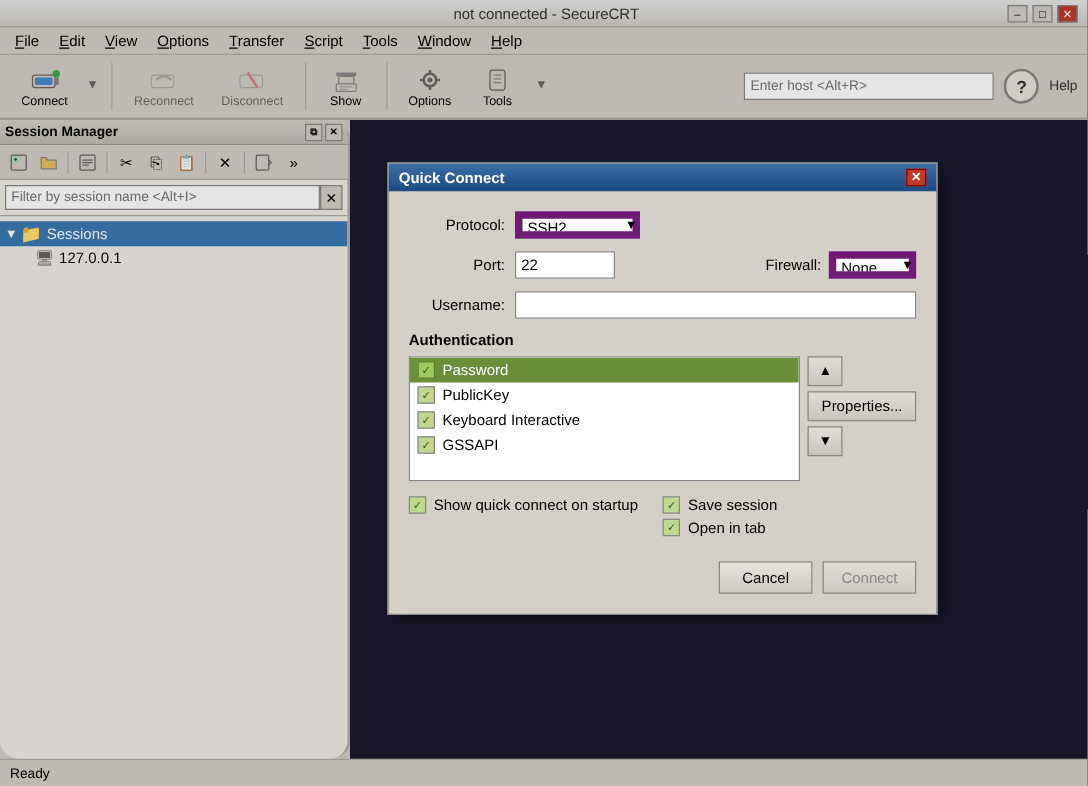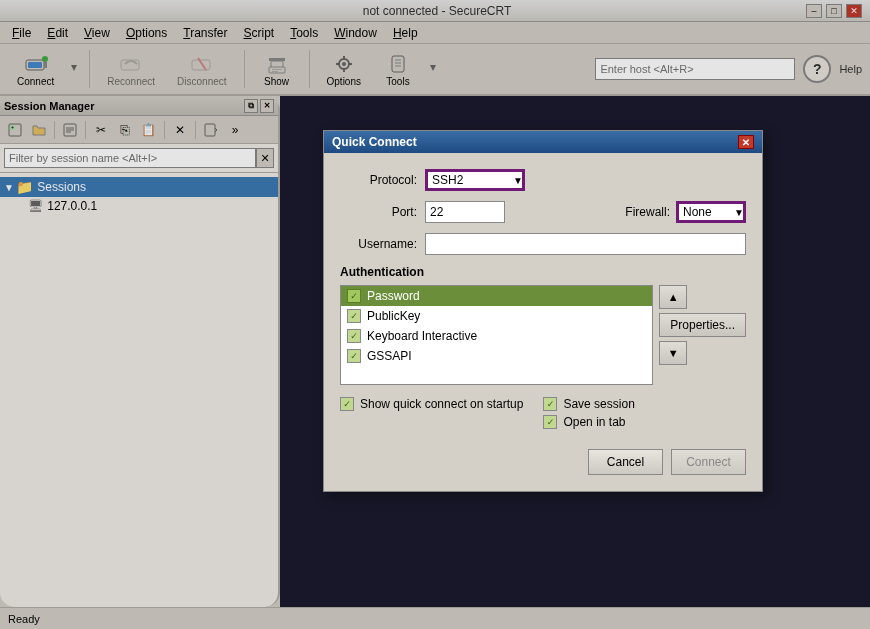--- a/index.html
+++ b/index.html
@@ -274,21 +274,21 @@
       width: 870px;
       height: 629px;
       background: rgba(0,0,0,0.1);
       z-index: 10;
     }
 
     
     .dialog {
       position: absolute;
       top: 130px;
-      left: 323px;
+      left: 310px;
       width: 440px;
       background: #d4d0c8;
       border: 1px solid #888;
       box-shadow: 4px 4px 12px rgba(0,0,0,0.4);
       z-index: 20;
     }
     .dialog-title {
       background: linear-gradient(to bottom, #3a6ea5, #1e4a82);
       color: white;
       height: 22px;
@@ -473,21 +473,21 @@
     
     .select-wrapper {
       position: relative;
       display: inline-flex;
       align-items: center;
     }
     .select-wrapper select {
       appearance: none;
       -webkit-appearance: none;
       height: 22px;
-      border: 3px solid #701a75;
+      border: 6px solid #701a75;
       background: white;
       padding: 0 20px 0 4px;
       font-size: 12px;
       cursor: pointer;
     }
     .select-arrow-overlay {
       position: absolute;
       right: 2px;
       pointer-events: none;
       font-size: 10px;

